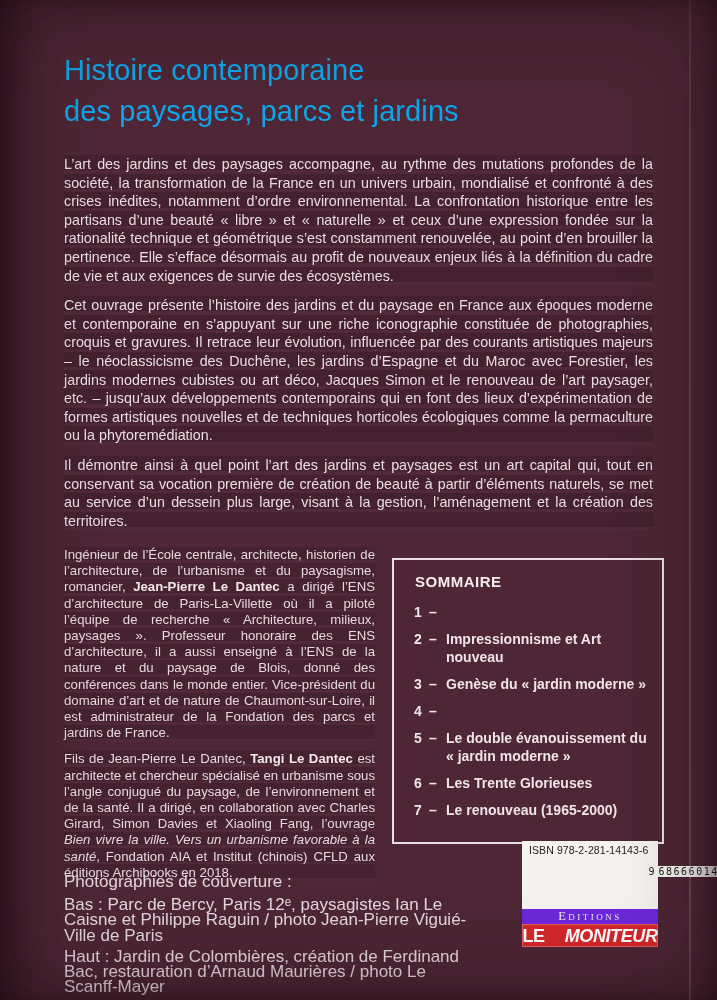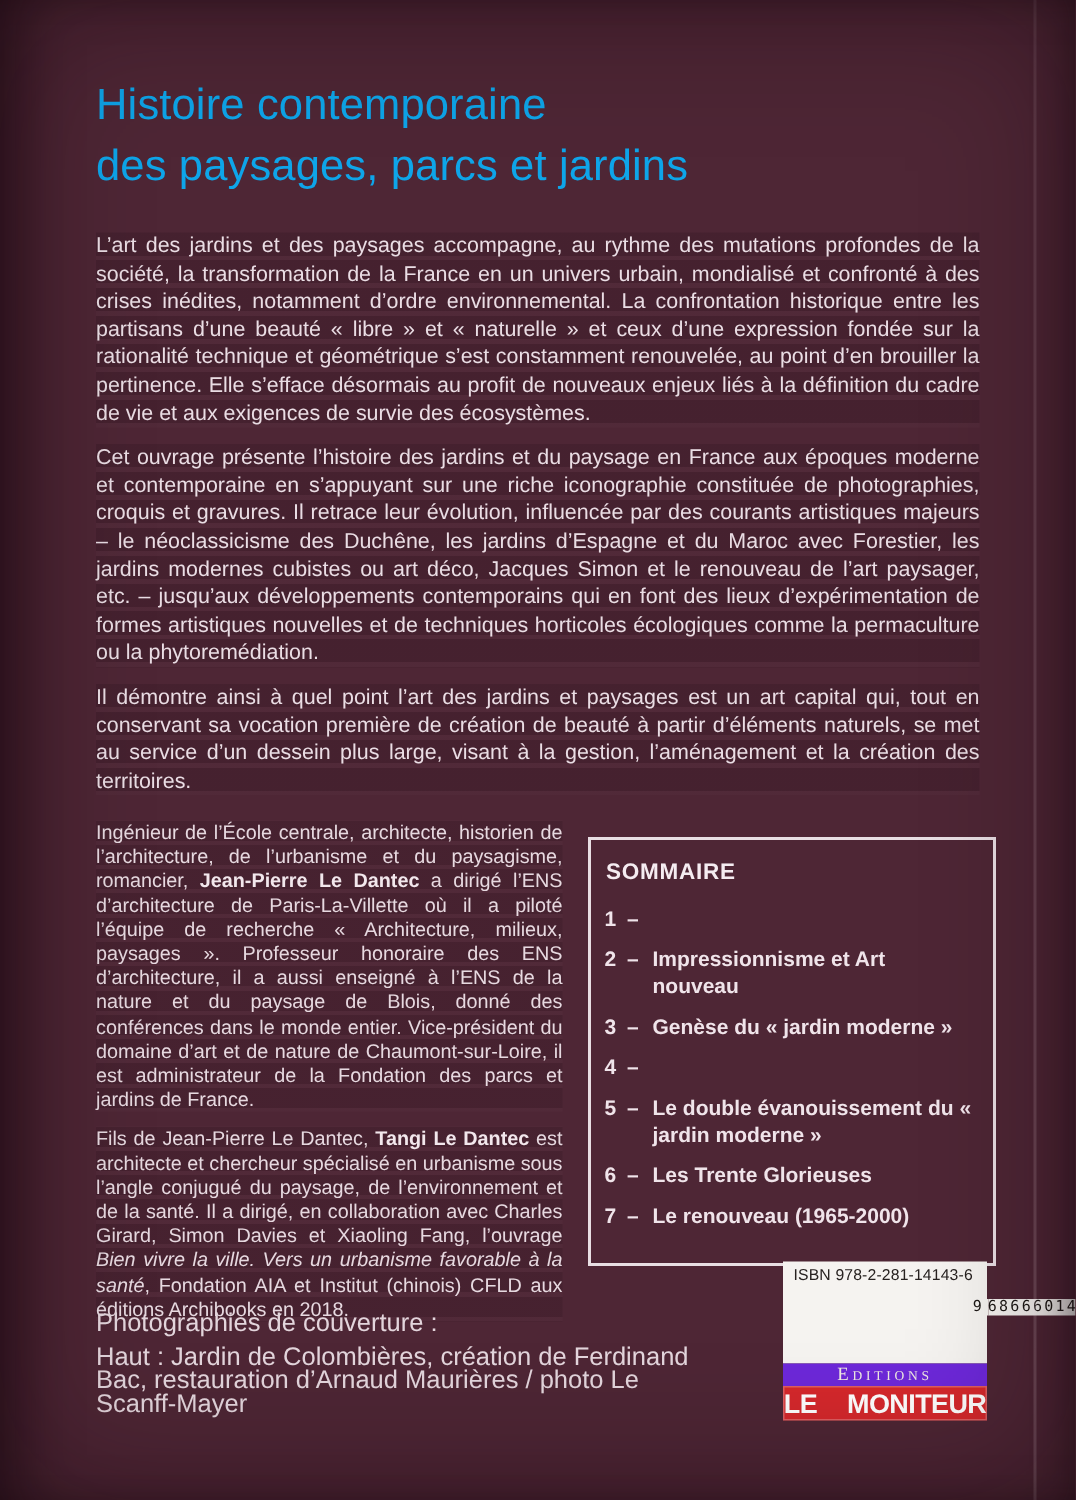--- a/index.html
+++ b/index.html
@@ -62,21 +62,21 @@
       rgba(255,220,235,0.02) 13.4px, rgba(255,220,235,0.02) 16.2px);
   }
   .bio .author-name { font-weight: 700; color: #f2e7ec; }
   .bio .book-ref { font-style: italic; }
 
   
   .sommaire {
     position: absolute; left: 392px; top: 558px; width: 272px; min-height: 256px;
     border: 2px solid rgba(245,238,242,0.92);
     box-sizing: border-box;
-    padding: 13px 12px 14px 9px;
+    padding: 13px 12px 14px 20px;
   }
   .sommaire-title {
     font-size: 15px; font-weight: 700; letter-spacing: 0.5px;
     color: #f5ecf1; margin: 0 0 13px 1px;
   }
   .som-item {
     display: grid; grid-template-columns: 15px 17px 1fr;
     font-size: 14px; font-weight: 700; line-height: 18px;
     color: #f0e4ea; margin-bottom: 9px;
   }
@@ -121,21 +121,21 @@
   }
   .brand-strip {
     background: #d5282c; height: 23px; display: flex;
     align-items: center; justify-content: center;
     box-shadow: inset 0 0 0 1px rgba(255,255,255,0.25);
   }
   .brand-label {
     color: #ffffff; font-weight: 700; font-size: 18px; line-height: 1;
     letter-spacing: -0.4px; white-space: nowrap;
   }
-  .brand-label .moniteur { margin-left: 20px; }
+  .brand-label .moniteur { font-style: italic; margin-left: 20px; }
 </style>
 </head>
 <body>
 
 <div class="page">
 
   <div class="book-title">
     <div>Histoire contemporaine</div>
     <div>des paysages, parcs et jardins</div>
   </div>
@@ -184,20 +184,21 @@
     </div>
     <div class="som-item">
       <span class="som-num">7</span>
       <span class="som-dash">–</span>
       <span class="som-text">Le renouveau (1965-2000)</span>
     </div>
   </div>
 
   <div class="credits">
     <p class="credits-heading">Photographies de couverture :</p>
+    <p class="credit-entry">Bas : Parc de Bercy, Paris 12ᵉ, paysagistes Ian Le Caisne et Philippe Raguin / photo Jean-Pierre Viguié-Ville de Paris</p>
     <p class="credit-entry">Haut : Jardin de Colombières, création de Ferdinand Bac, restauration d’Arnaud Maurières / photo Le Scanff-Mayer</p>
   </div>
 
   <div class="publisher">
     <div class="isbn-box">
       <div class="isbn-label">ISBN 978-2-281-14143-6</div>
       <svg class="barcode-bars" viewBox="0 0 122 38" preserveAspectRatio="none" aria-hidden="true">
         <g fill="#1a1612">
           <rect x="2" y="0" width="1.6" height="38"></rect>
           <rect x="5" y="0" width="1.6" height="38"></rect>

